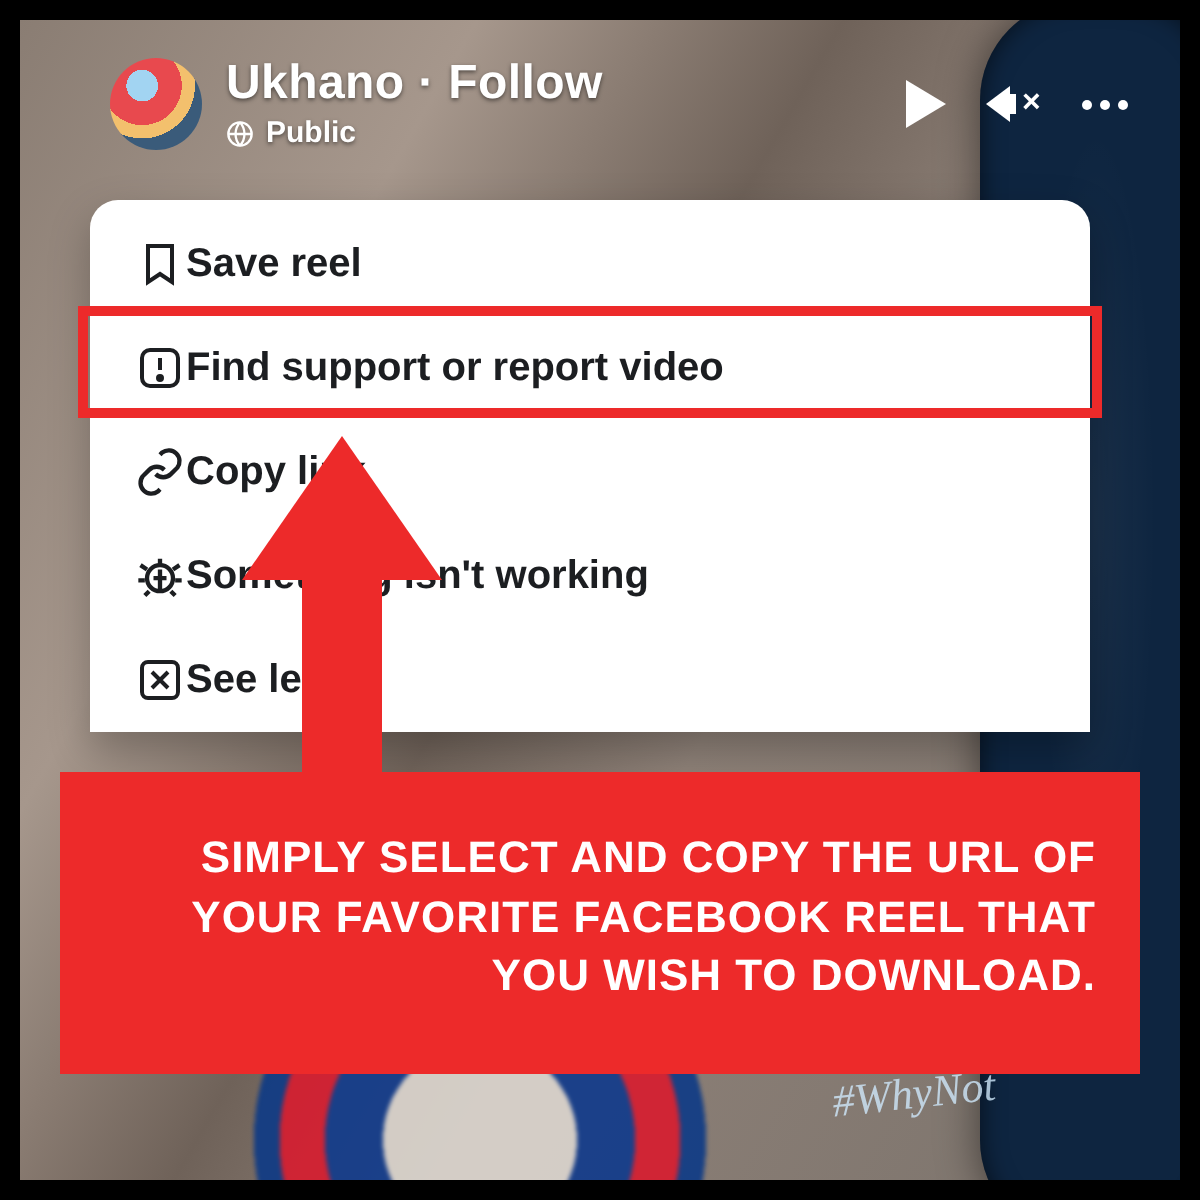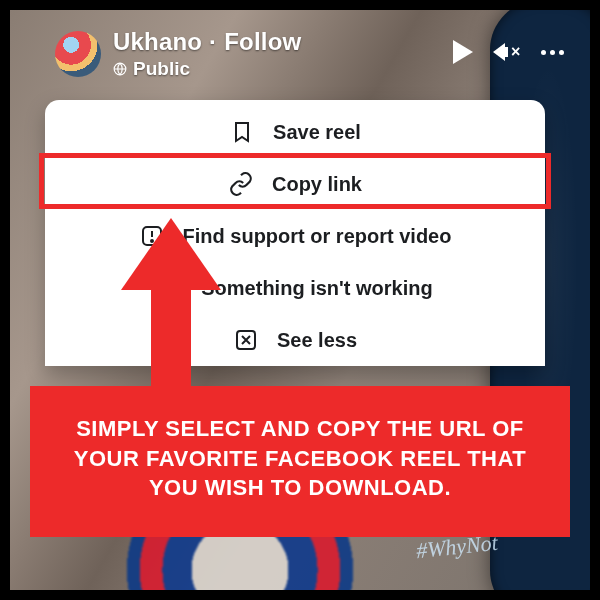--- a/index.html
+++ b/index.html
@@ -24,64 +24,63 @@
     .header {
       position: absolute; left: 45px; top: 18px; display: flex; align-items: center;
     }
     .avatar {
       width: 46px; height: 46px; border-radius: 50%;
       background: radial-gradient(circle at 35% 30%, #a2d4f2 0 18%, #e8494e 18% 45%, #f3c06d 45% 60%, #3a5b7a 60% 100%);
       flex-shrink: 0;
     }
     .header-text { margin-left: 12px; color: #fff; text-shadow: 0 1px 2px rgba(0,0,0,.5); }
     .name-row { font-size: 24px; font-weight: 700; letter-spacing: .2px; }
-    .sub-row { display: flex; align-items: center; gap: 6px; font-size: 19px; font-weight: 700; margin-top: 2px; }
+    .sub-row { display: flex; align-items: center; gap: 6px; font-size: 15px; font-weight: 700; margin-top: 2px; }
     .globe-icon { width: 14px; height: 14px; }
     
     .controls { position: absolute; right: 26px; top: 28px; display: flex; align-items: center; gap: 20px; color: #fff; }
     .play-icon { width: 0; height: 0; border-left: 20px solid #fff; border-top: 12px solid transparent; border-bottom: 12px solid transparent; }
     .mute-wrap{position:relative;width:28px;height:28px}
     .mute-icon{width:0;height:0;border-right:12px solid #fff;border-top:9px solid transparent;border-bottom:9px solid transparent;position:absolute;left:0;top:5px}
     .mute-box{position:absolute;left:9px;top:9px;width:6px;height:10px;background:#fff}
     .mute-x{position:absolute;left:18px;top:5px;font-size:16px;font-weight:900;color:#fff}
     .dots { display: flex; gap: 4px; }
     .dots span { width: 5px; height: 5px; background: #fff; border-radius: 50%; }
     
     .menu {
       position: absolute; left: 35px; top: 90px; width: 500px; background: #fff;
       border-top-left-radius: 14px; border-top-right-radius: 14px;
       box-shadow: 0 8px 20px rgba(0,0,0,.25);
       padding: 6px 0 0 0;
     }
     .menu-item {
-      display: flex; align-items: center; gap: 18px;
+      display: flex; align-items: center; 
       padding: 13px 22px; font-size: 20px; color: #1c1e21; font-weight: 600;
       cursor: pointer;
-      justify-content: center;
     }
     .menu-item .icon { width: 26px; height: 26px; display:flex;align-items:center;justify-content:center; flex-shrink:0; color:#1c1e21; }
     .highlight-box {
       position: absolute; left: 29px; top: 143px; width: 512px; height: 56px;
       border: 5px solid #ed2a2a; pointer-events: none;
     }
     
     .arrow {
       position: absolute; left: 124px; top: 208px; width: 74px; height: 180px; pointer-events:none;
     }
     .arrow-head {
       width: 0; height: 0; border-left: 50px solid transparent; border-right: 50px solid transparent;
       border-bottom: 72px solid #ed2a2a; position: absolute; left: -13px; top: 0;
     }
     .arrow-stem {
       position: absolute; left: 17px; top: 70px; width: 40px; height: 140px; background: #ed2a2a;
     }
     
     .caption {
       position: absolute; left: 20px; top: 376px; width: 540px; padding: 28px 22px 34px;
-      background: #ed2a2a; color: #fff; text-align: center; font-weight: 800;
+      background: #ed2a2a; color: #fff; text-align: right; font-weight: 800;
       font-size: 22px; line-height: 1.35; letter-spacing: .5px;
     }
     
     .bottom-visual {
       position: absolute; left: 80px; top: 500px; width: 300px; height: 120px;
       background: radial-gradient(circle at 50% 50%, #dcd6cf 0 30%, #0f3a8c 30% 48%, #d81c2f 48% 62%, #0d3a86 62% 70%, transparent 70%);
       filter: blur(1px); opacity: .9;
     }
     .side-text{position:absolute;right:92px;bottom:30px;color:#cfe8fb;font-style:italic;font-size:22px;font-family:cursive;transform:rotate(-6deg);opacity:.8}
   </style>
@@ -133,36 +132,36 @@
       <div class="menu-item">
         <span class="icon">
           <svg viewBox="0 0 24 24" width="24" height="26" fill="none" stroke="#1c1e21" stroke-width="2">
               <path d="M6 3h12v18l-6-4-6 4z"></path>
             </svg>
         </span>
         <span>Save reel</span>
       </div>
       <div class="menu-item">
         <span class="icon">
-          <svg viewBox="0 0 24 24" width="26" height="26" fill="none" stroke="#1c1e21" stroke-width="2">
-              <path d="M10 13a5 5 0 007 0l3-3a5 5 0 00-7-7l-1 1"></path>
-              <path d="M14 11a5 5 0 00-7 0l-3 3a5 5 0 007 7l1-1"></path>
-            </svg>
-        </span>
-        <span>Copy link</span>
-      </div>
-      <div class="menu-item">
-        <span class="icon">
           <svg viewBox="0 0 24 24" width="24" height="24" fill="none" stroke="#1c1e21" stroke-width="2">
               <rect x="3" y="3" width="18" height="18" rx="4"></rect>
               <path d="M12 7v6"></path>
               <circle cx="12" cy="17" r="1" fill="#1c1e21"></circle>
             </svg>
         </span>
         <span>Find support or report video</span>
+      </div>
+      <div class="menu-item">
+        <span class="icon">
+          <svg viewBox="0 0 24 24" width="26" height="26" fill="none" stroke="#1c1e21" stroke-width="2">
+              <path d="M10 13a5 5 0 007 0l3-3a5 5 0 00-7-7l-1 1"></path>
+              <path d="M14 11a5 5 0 00-7 0l-3 3a5 5 0 007 7l1-1"></path>
+            </svg>
+        </span>
+        <span>Copy link</span>
       </div>
       <div class="menu-item">
         <span class="icon">
           <svg viewBox="0 0 24 24" width="26" height="26" fill="none" stroke="#1c1e21" stroke-width="2">
               <circle cx="12" cy="13" r="6"></circle>
               <path d="M12 7V4M6 9l-3-2M18 9l3-2M5 14H2M19 14h3M7 19l-2 2M17 19l2 2M9 13h6M12 9v10"></path>
             </svg>
         </span>
         <span>Something isn't working</span>
       </div>

